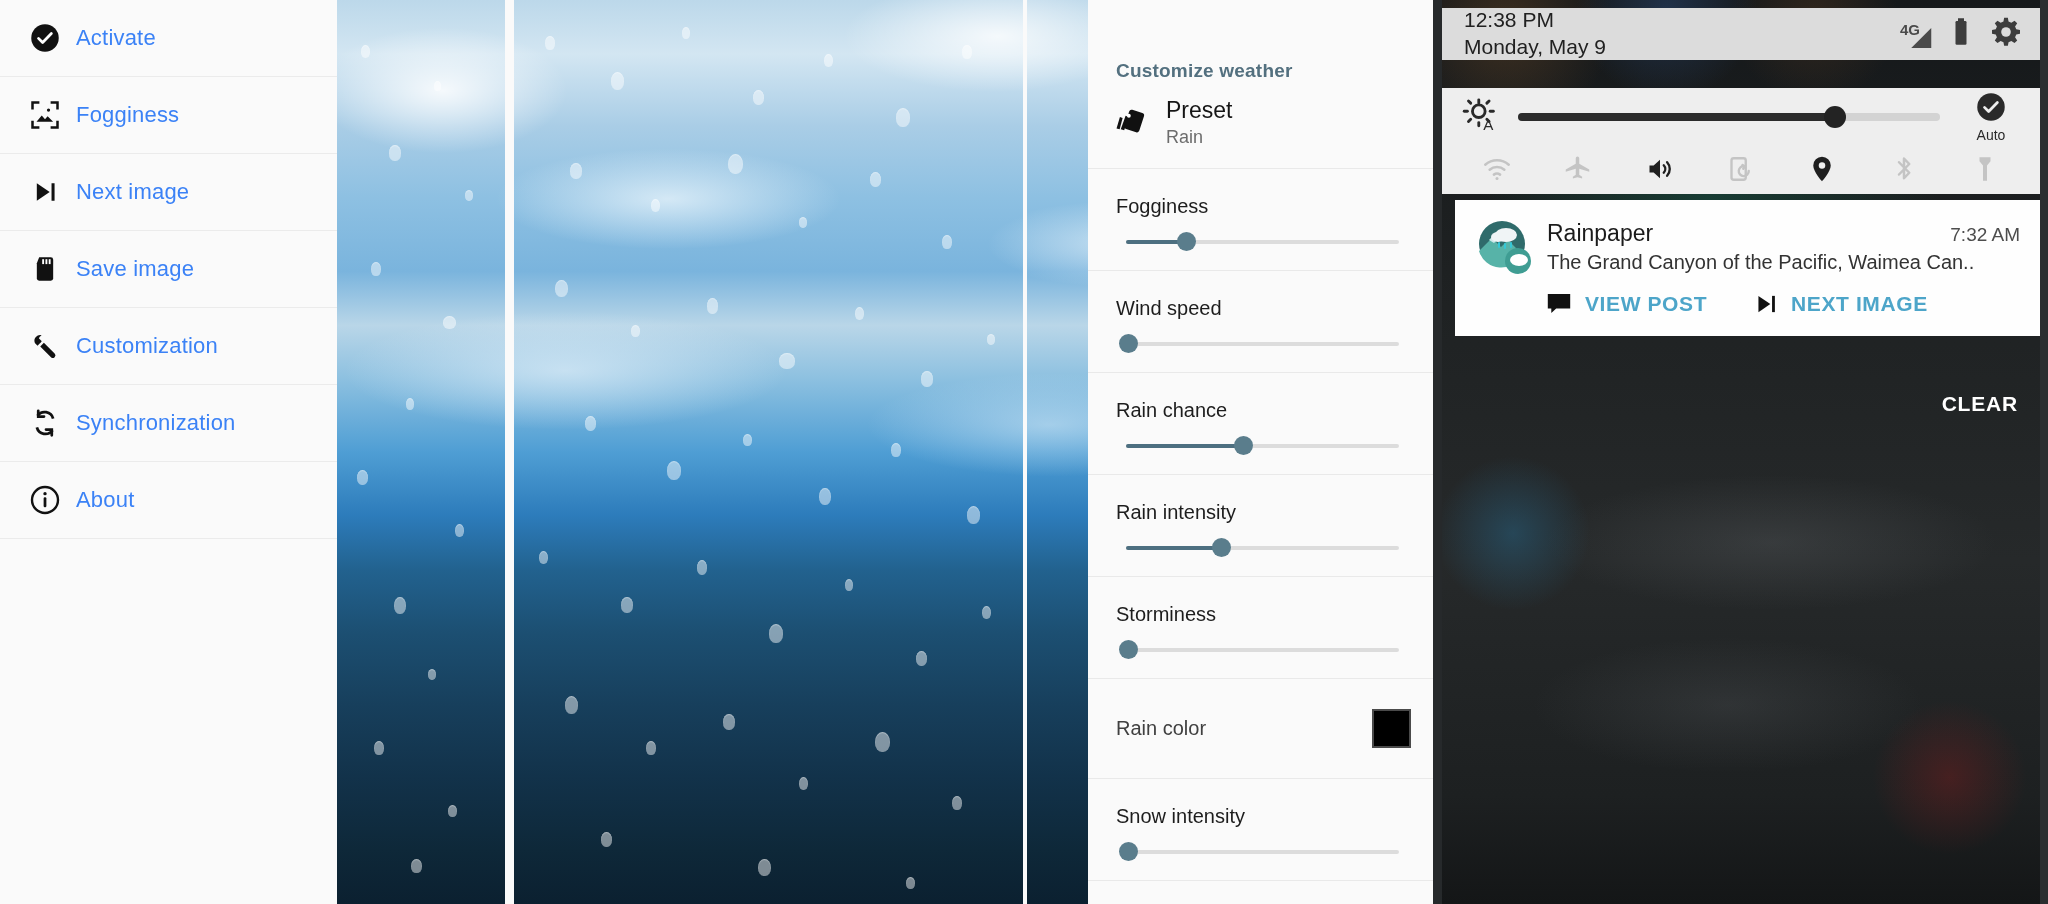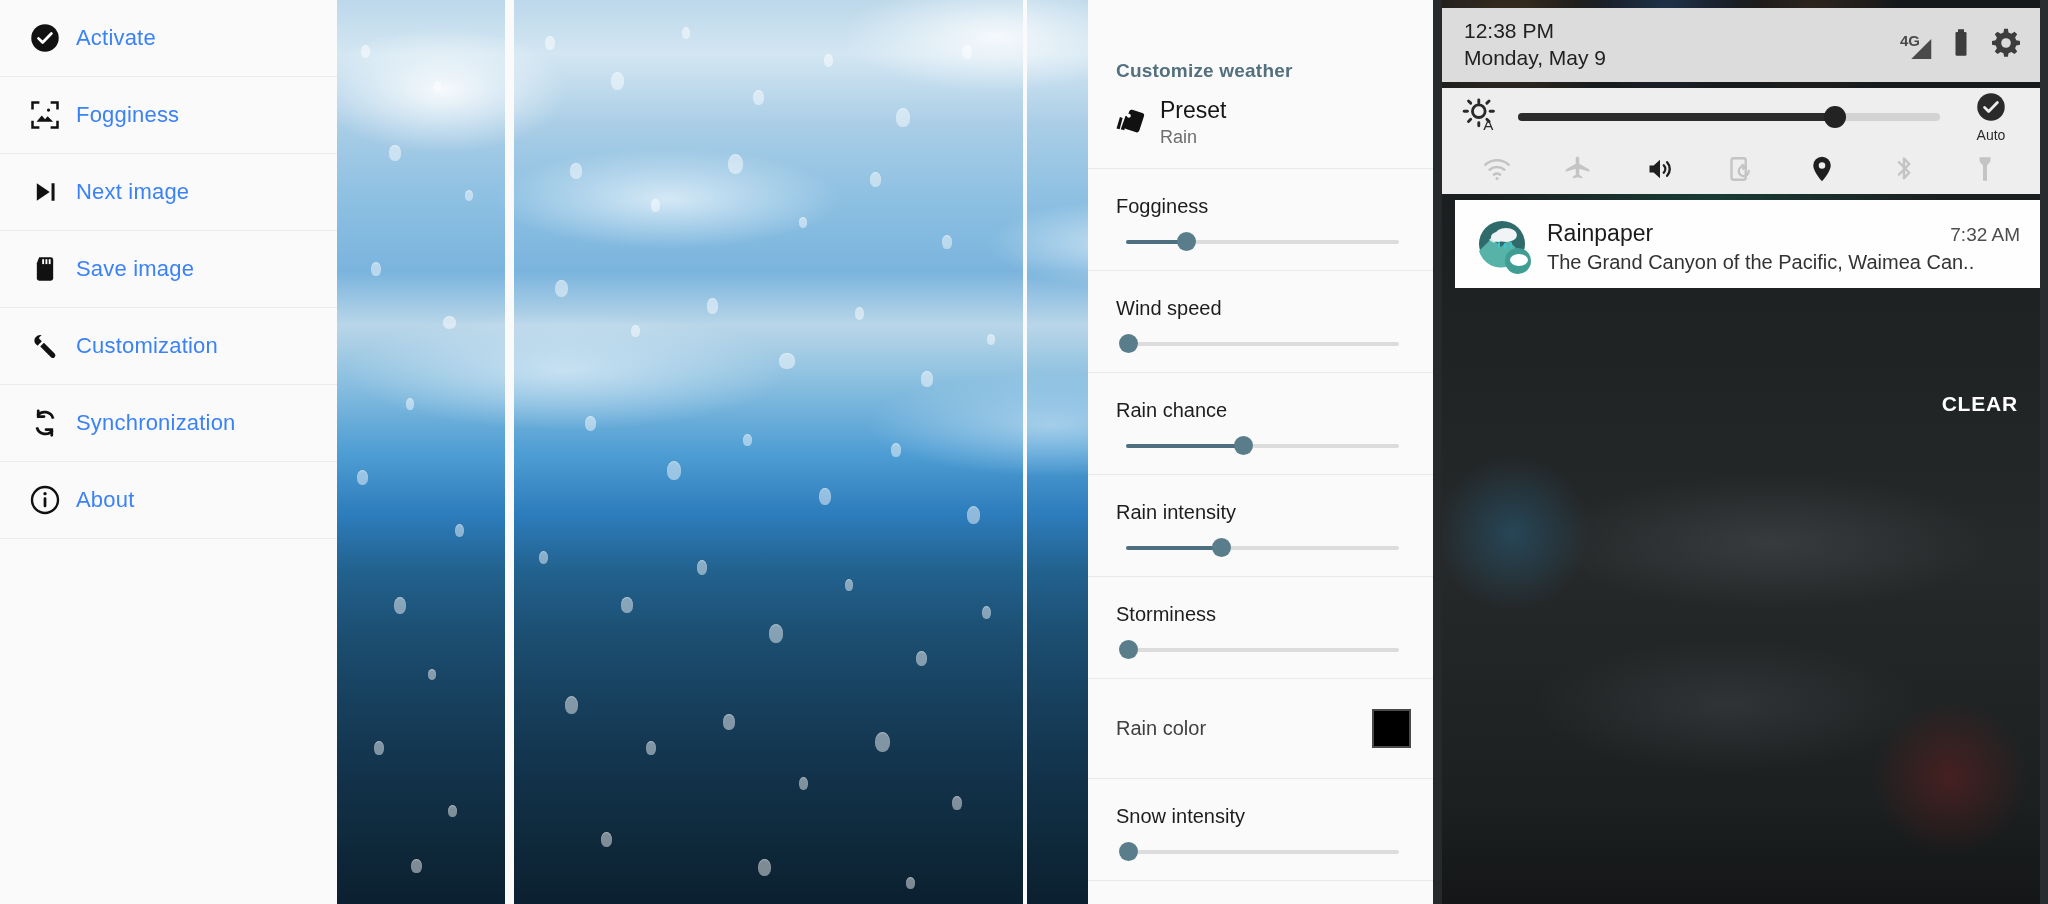--- a/index.html
+++ b/index.html
@@ -94,21 +94,21 @@
   }
   .row-preset {
     display: flex; align-items: center;
     padding: 14px 22px 20px 10px;
     border-bottom: 1px solid #e9e9e9;
   }
   .preset-ico {
     flex: 0 0 62px; display: flex; align-items: center; justify-content: center;
     color: #111;
   }
-  .preset-txt { }
+  .preset-txt { margin-left: 6px; }
   .preset-name { font-size: 23px; color: #151515; line-height: 1.25; }
   .preset-val { font-size: 18px; color: #6d6d6d; margin-top: 2px; }
 
   .slider-row { padding: 26px 24px 26px 28px; border-bottom: 1px solid #e9e9e9; }
   .slider-label { font-size: 20px; color: #1d1d1d; margin-bottom: 22px; }
   .track {
     position: relative; height: 4px; border-radius: 2px;
     background: #dcdcdc; margin: 0 10px 0 10px;
   }
   .fill { position: absolute; left: 0; top: 0; height: 4px; border-radius: 2px; background: #4d6f80; }
@@ -140,21 +140,21 @@
       radial-gradient(circle 110px at 13% 59%, rgba(40,95,125,.55), rgba(0,0,0,0) 70%),
       radial-gradient(ellipse 300px 90px at 55% 60%, rgba(120,125,130,.22), rgba(0,0,0,0) 75%),
       radial-gradient(ellipse 260px 90px at 48% 78%, rgba(110,115,120,.20), rgba(0,0,0,0) 75%),
       radial-gradient(circle 110px at 84% 86%, rgba(130,30,30,.40), rgba(0,0,0,0) 70%),
       linear-gradient(to bottom, #15181a 0%, #1e2122 30%, #26292a 62%, #1d2021 88%, #141617 100%);
   }
   .shade-edge-l { position: absolute; left: 0; top: 0; bottom: 0; width: 9px; background: #26292b; }
   .shade-edge-r { position: absolute; right: 0; top: 0; bottom: 0; width: 8px; background: #2a2d2f; }
 
   .statusbar {
-    position: absolute; left: 9px; right: 8px; top: 8px; height: 74px;
+    position: absolute; left: 9px; right: 8px; top: 8px; height: 52px;
     background: #dcdcdc;
     display: flex; align-items: center; justify-content: space-between;
     padding: 0 18px 0 22px;
   }
   .clock { color: #212121; }
   .clock .t { font-size: 21px; line-height: 1.28; }
   .clock .d { font-size: 21px; line-height: 1.28; }
   .status-icons { display: flex; align-items: center; gap: 18px; color: #4a4a4a; }
   .sig-wrap { position: relative; width: 32px; height: 30px; }
   .sig-txt { position: absolute; left: 0; top: 2px; font-size: 15px; font-weight: bold; color: #4a4a4a; }
@@ -567,17 +567,36 @@
           </svg>
         </span>
         <span class="n-body">
           <span class="n-head">
             <span class="n-app">Rainpaper</span>
             <span class="n-time">7:32 AM</span>
           </span>
           <span class="n-text" style="display:block">The Grand Canyon of the Pacific, Waimea Can..</span>
         </span>
       </div>
+      <div class="n-actions">
+        <span class="act">
+          <span class="ai">
+            <svg width="28" height="28" viewBox="0 0 24 24">
+                <path d="M2.4 3.4h19.2v12.4H9.6L5.4 19.8v-4H2.4z" fill="#111"></path>
+              </svg>
+          </span>
+          <span class="al" style="color: rgb(77, 165, 201);">VIEW POST</span>
+        </span>
+        <span class="act">
+          <span class="ai">
+            <svg width="26" height="26" viewBox="0 0 24 24">
+                <path d="M5 4.5l11 7.5-11 7.5z" fill="#111"></path>
+                <rect x="17.6" y="4.5" width="2.6" height="15" fill="#111"></rect>
+              </svg>
+          </span>
+          <span class="al" style="color: rgb(77, 165, 201);">NEXT IMAGE</span>
+        </span>
+      </div>
     </div>
 
     <div class="clear-btn">CLEAR</div>
   </div>
 </div>
 
 </body></html>

